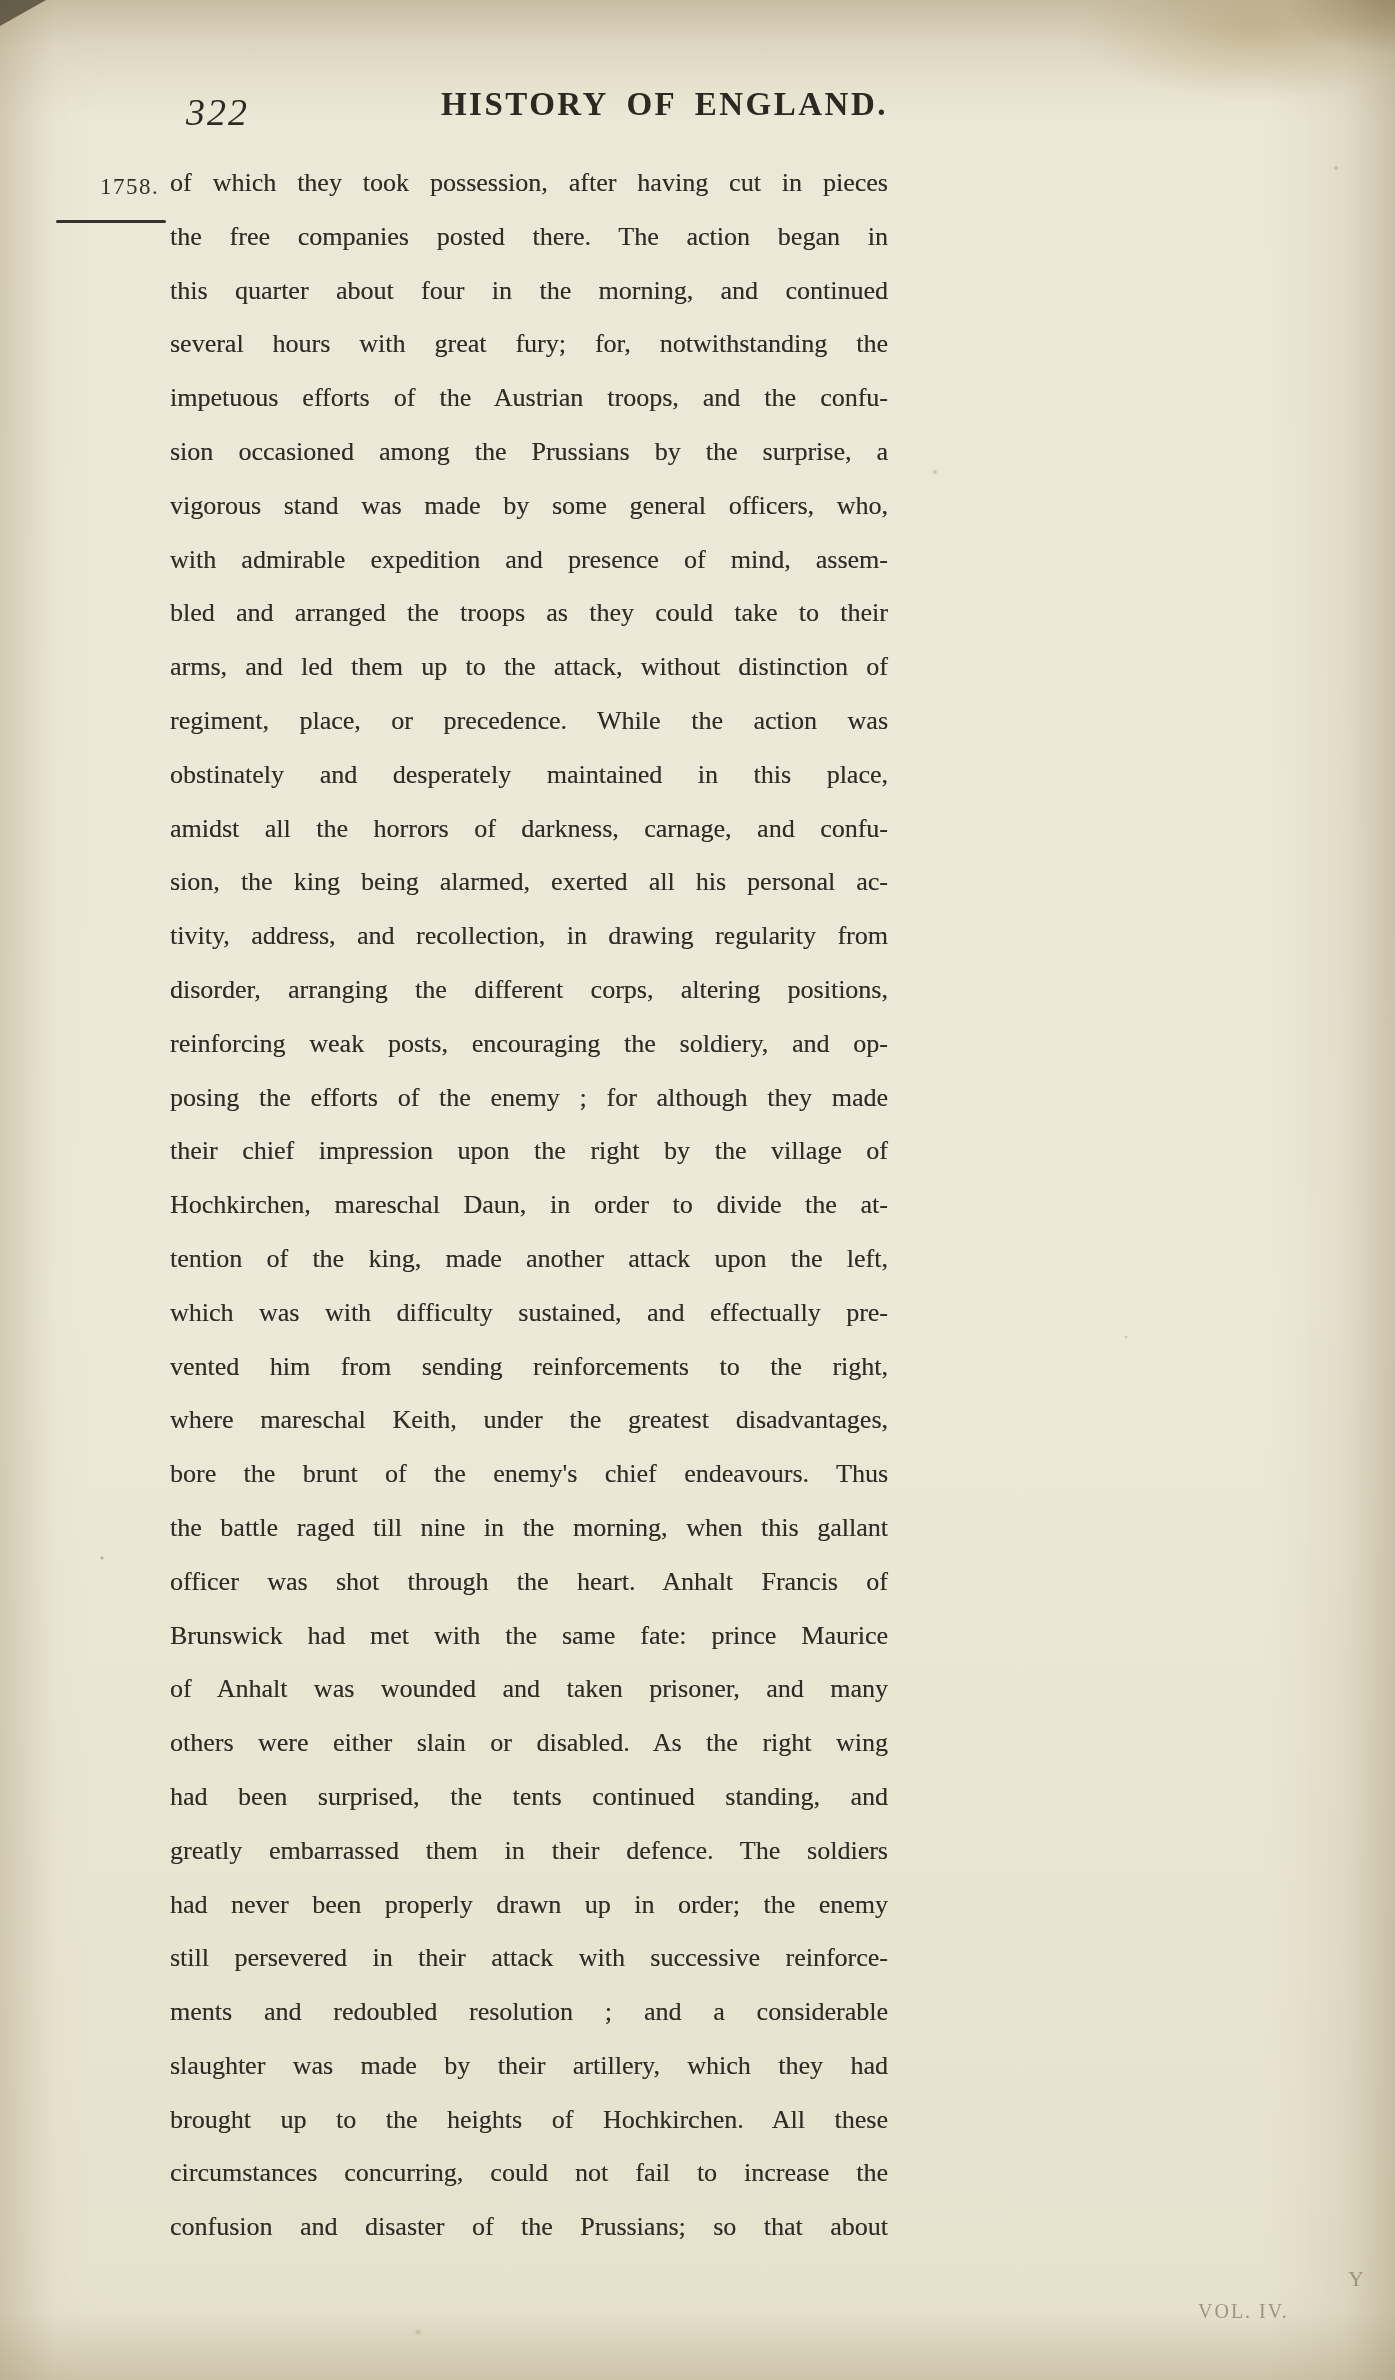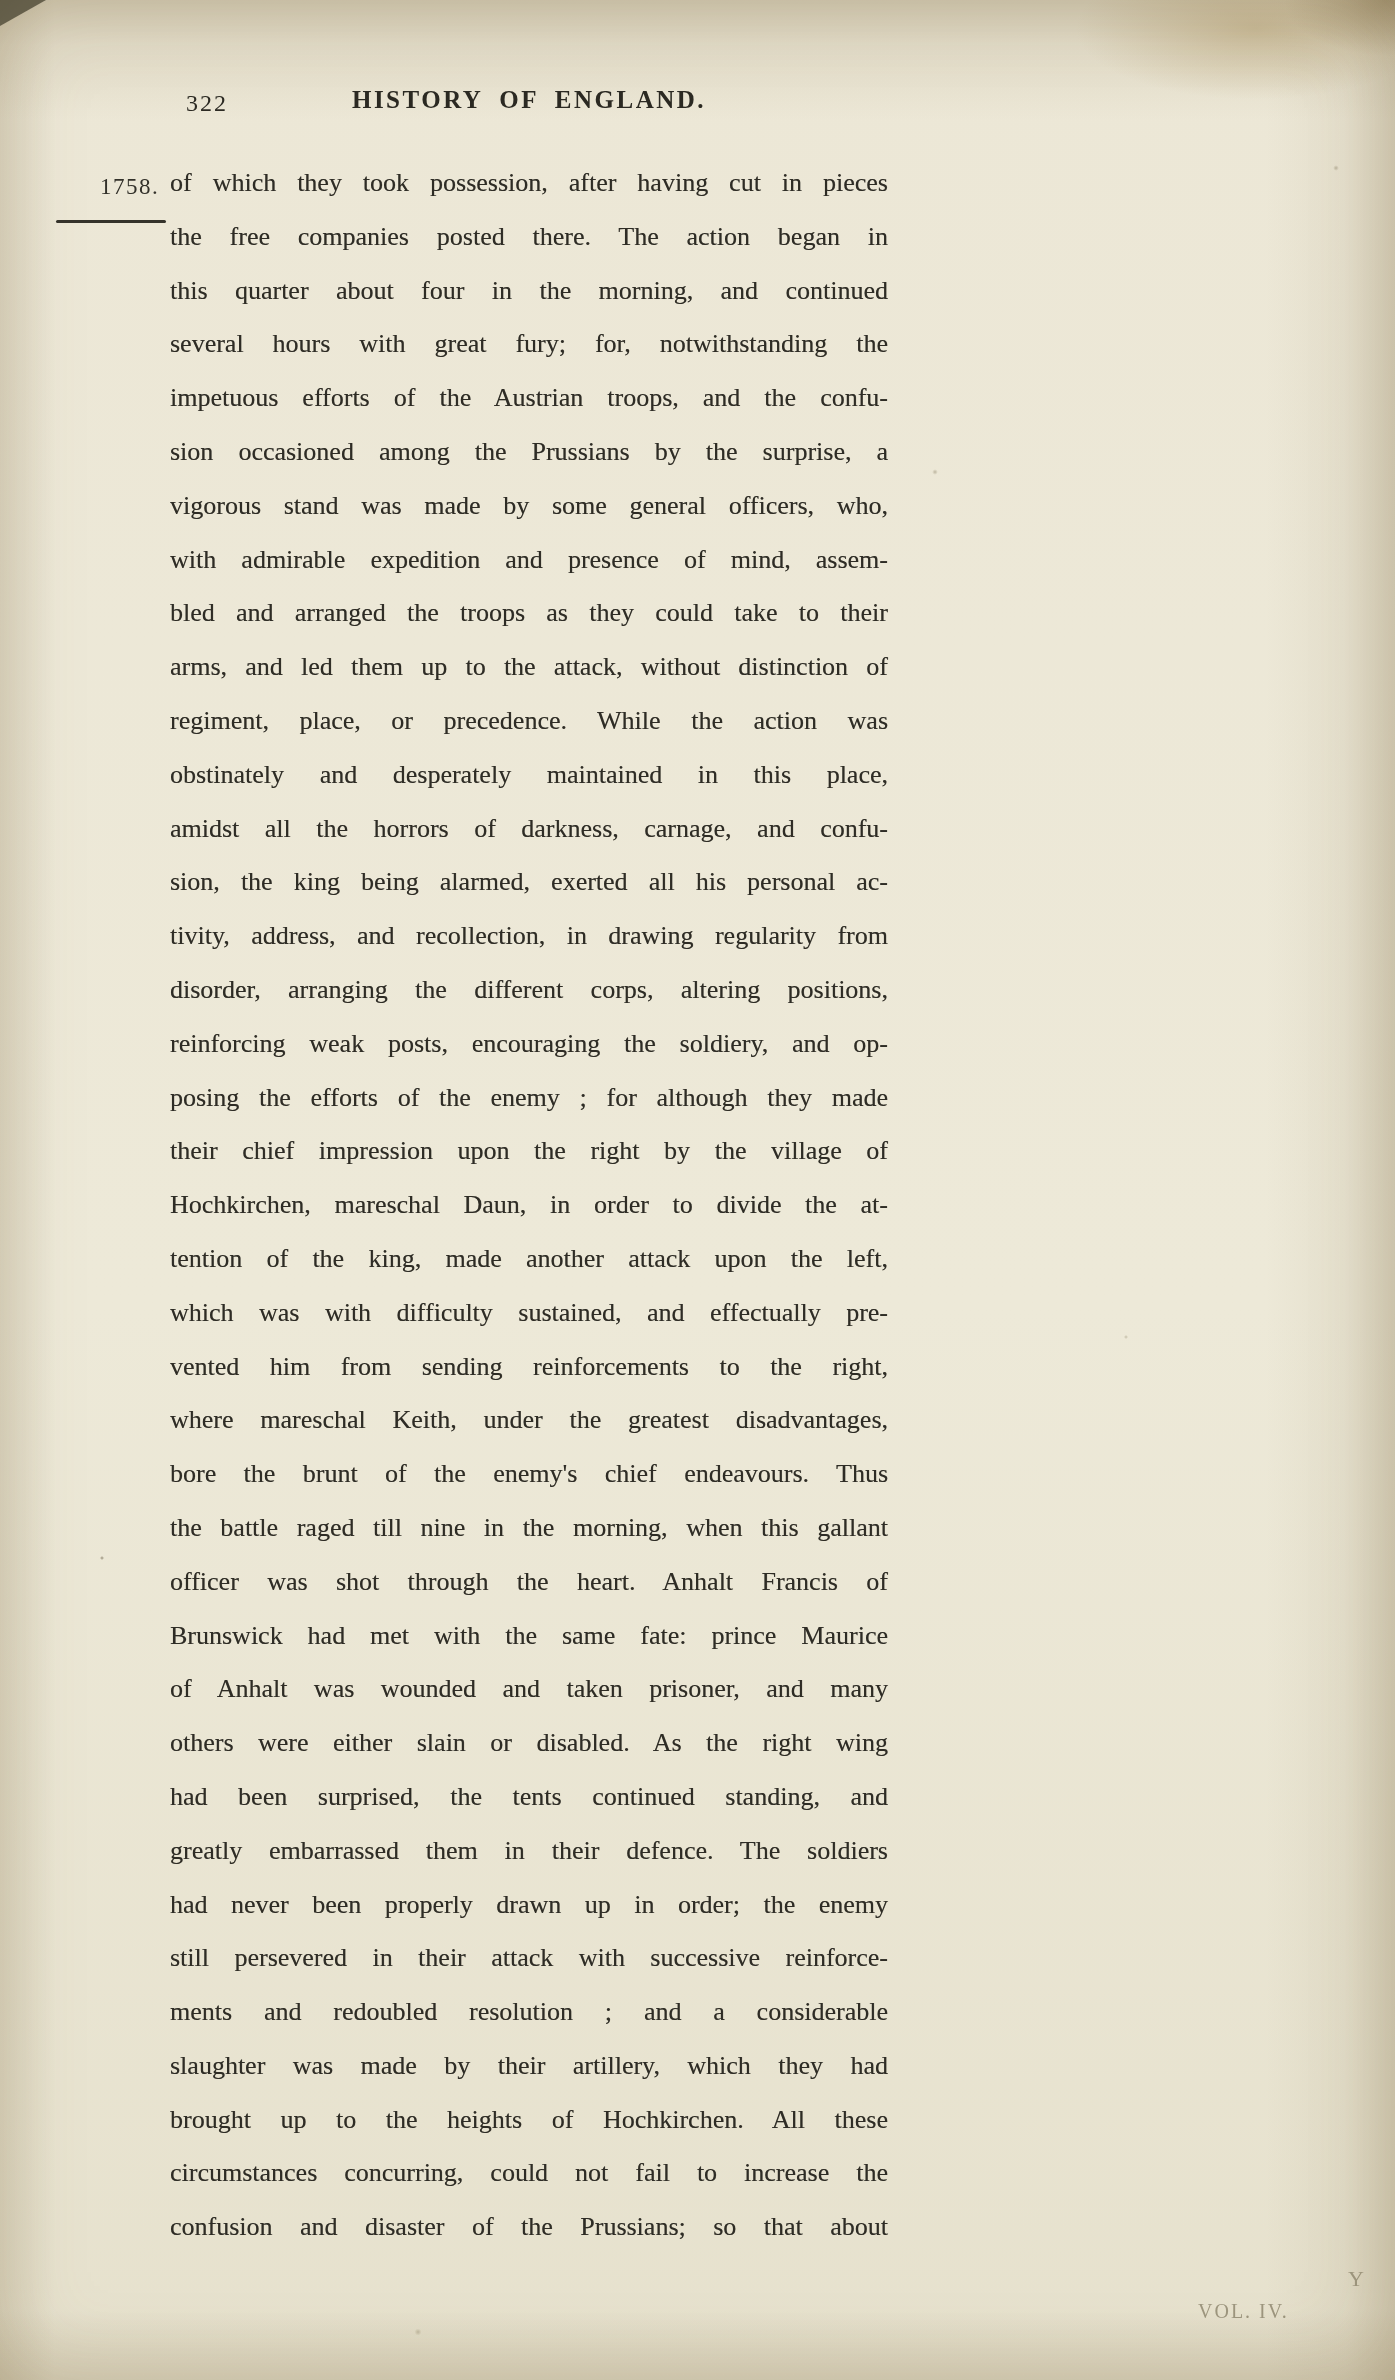--- a/index.html
+++ b/index.html
@@ -31,27 +31,28 @@
     color:var(--ink);
   }
   .corner-tl{
     position:absolute;top:0;left:0;width:46px;height:26px;
     background:#46422f;
     clip-path:polygon(0 0,100% 0,0 100%);
     opacity:.75;
   }
   .pagenum{
     position:absolute;left:186px;top:90px;
-    font-size:24px;letter-spacing:2px;
+    font-size:38px;letter-spacing:2px;
     color:#2c2a23;
+    font-style:italic;
   }
   .title{
     position:absolute;left:170px;top:86px;width:718px;
-    text-align:center;
-    font-size:25px;font-weight:700;
+    text-align:right;
+    font-size:33px;font-weight:700;
     letter-spacing:2.5px;word-spacing:8px;
     color:#2b2922;
   }
   .year{
     position:absolute;left:100px;top:174px;
     font-size:23px;letter-spacing:1.5px;
     color:#33312a;
   }
   .year-rule{
     position:absolute;left:56px;top:220px;

